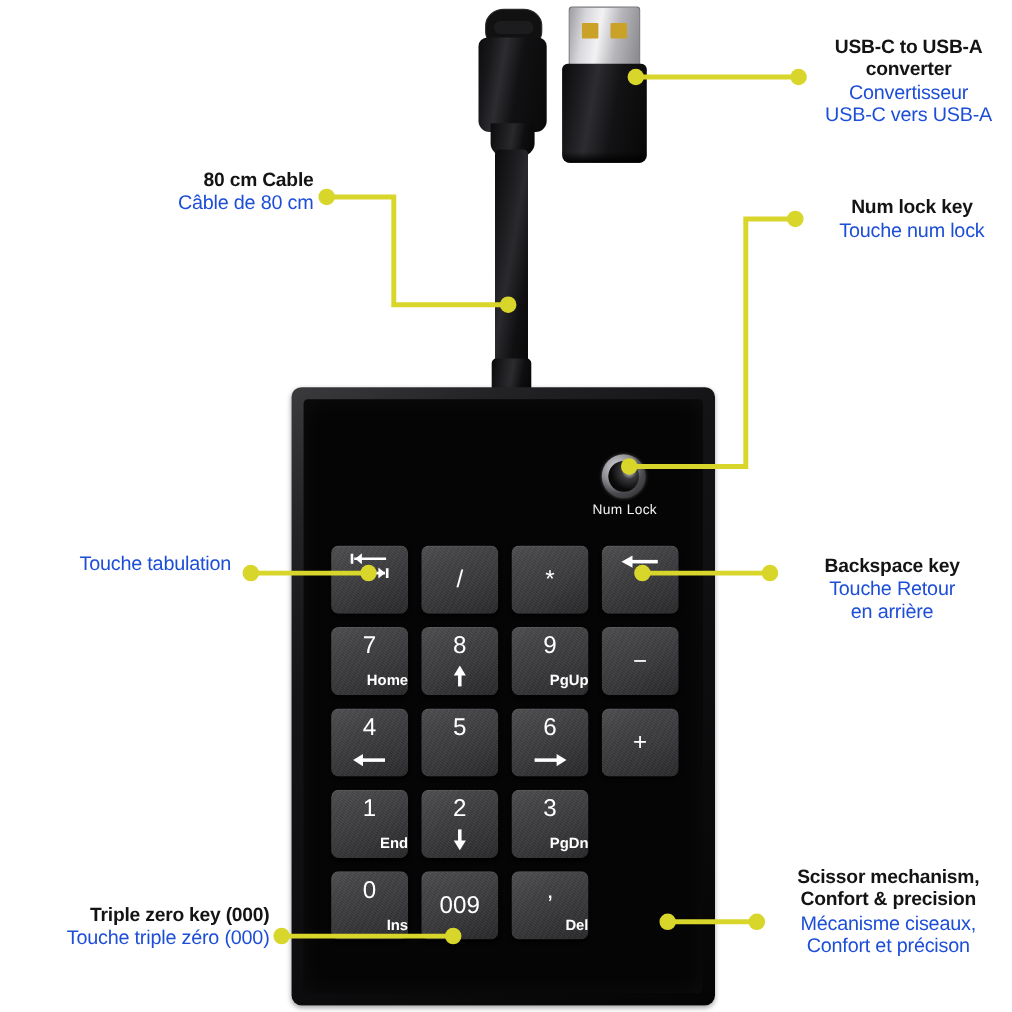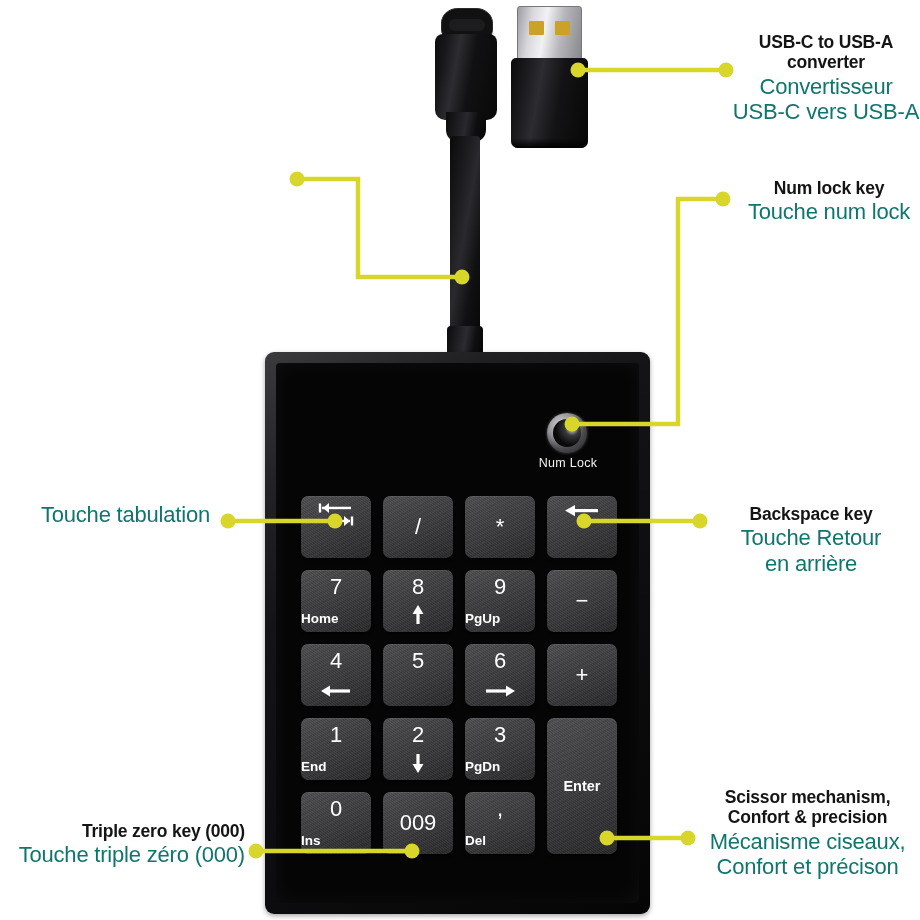--- a/index.html
+++ b/index.html
@@ -39,22 +39,22 @@
     line-height: 1.16;
   }
   .callout-label .title {
     font-weight: bold;
     font-size: 17.5px;
     color: #141414;
     letter-spacing: -0.2px;
     white-space: pre-line;
   }
   .callout-label .subtitle {
-    font-size: 22px;
-    color: #0f766e;
+    font-size: 18px;
+    color: #1d4ed8;
     letter-spacing: -0.2px;
     white-space: pre-line;
     margin-top: 1px;
   }
   .align-right { text-align: right; }
   .align-left  { text-align: center; }
 
   
   #label-usb      { left: 731px; top: 32px;  width: 190px; }
   #label-cable    { left: 110px; top: 153px; width: 175px; }
@@ -220,21 +220,21 @@
     top: 6px;
     text-align: center;
     font-size: 22px;
     font-weight: normal;
     line-height: 1;
   }
   .key .glyph-sub {
     position: absolute;
     left: 0; right: 0;
     bottom: 7px;
-    text-align: left;
+    text-align: right;
     font-size: 13.5px;
     font-weight: bold;
     line-height: 1;
   }
   .key.center-only .glyph-main {
     top: 50%;
     transform: translateY(-50%);
   }
   .key.tall .glyph-main {
     top: 50%;
@@ -387,23 +387,20 @@
               </g>
             </svg>
           </div>
         </div>
 
         <div class="key row3 col2">
           <div class="glyph-main">3</div>
           <div class="glyph-sub">PgDn</div>
         </div>
 
-        <div class="key row3-4 col3 tall">
-          <div class="glyph-main">Enter</div>
-        </div>
 
         <div class="key row4 col0">
           <div class="glyph-main">0</div>
           <div class="glyph-sub">Ins</div>
         </div>
 
         <div class="key row4 col1 center-only">
           <div class="glyph-main">009</div>
         </div>
 
@@ -451,20 +448,24 @@
     </g>
   </svg>
 
   <div class="callout-label align-left" id="label-usb">
     <div class="title">USB-C to USB-A
 converter</div>
     <div class="subtitle">Convertisseur
 USB-C vers USB-A</div>
   </div>
 
+  <div class="callout-label align-right" id="label-cable">
+    <div class="title">80 cm Cable</div>
+    <div class="subtitle">Câble de 80 cm</div>
+  </div>
 
   <div class="callout-label align-left" id="label-numlock">
     <div class="title">Num lock key</div>
     <div class="subtitle">Touche num lock</div>
   </div>
 
   <div class="callout-label align-right" id="label-tab">
     <div class="subtitle">Touche tabulation</div>
   </div>
 

